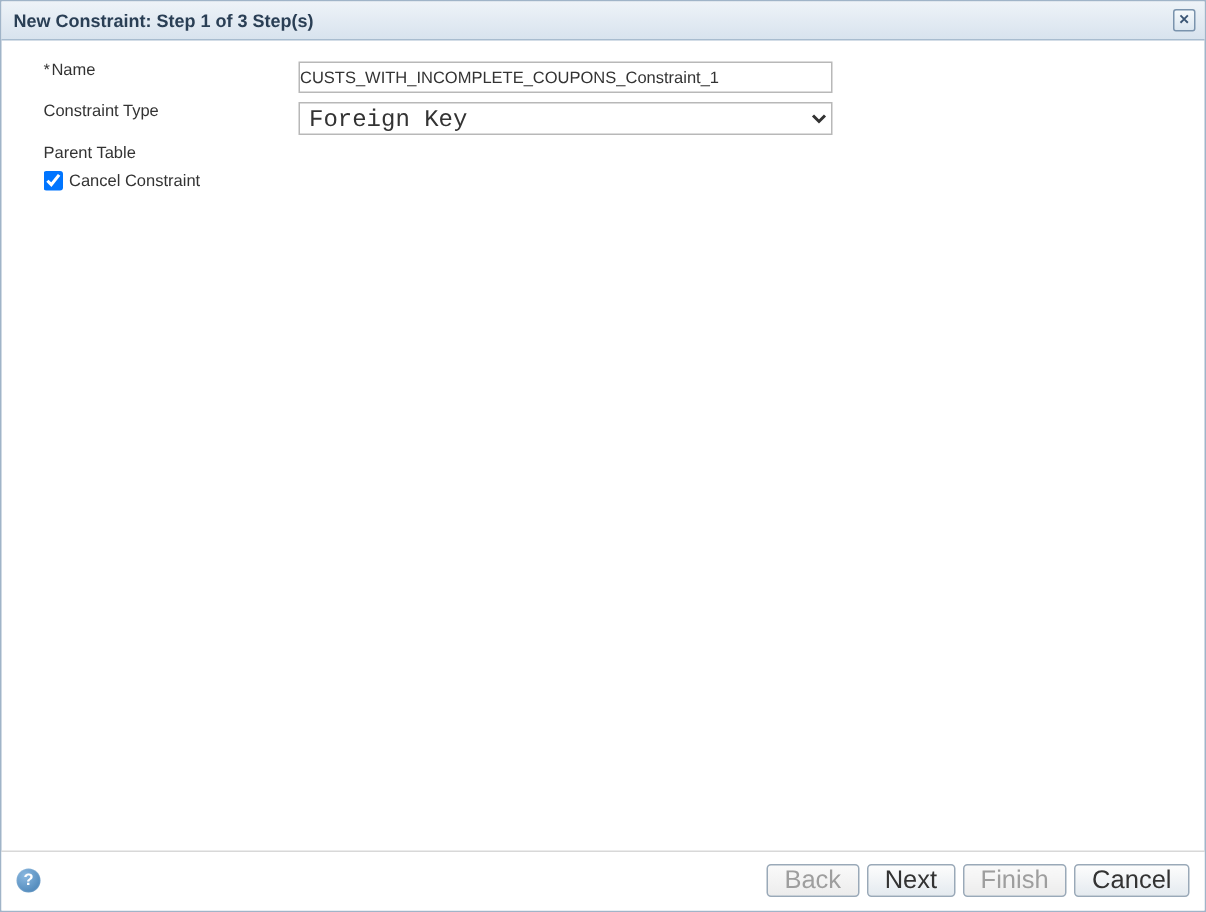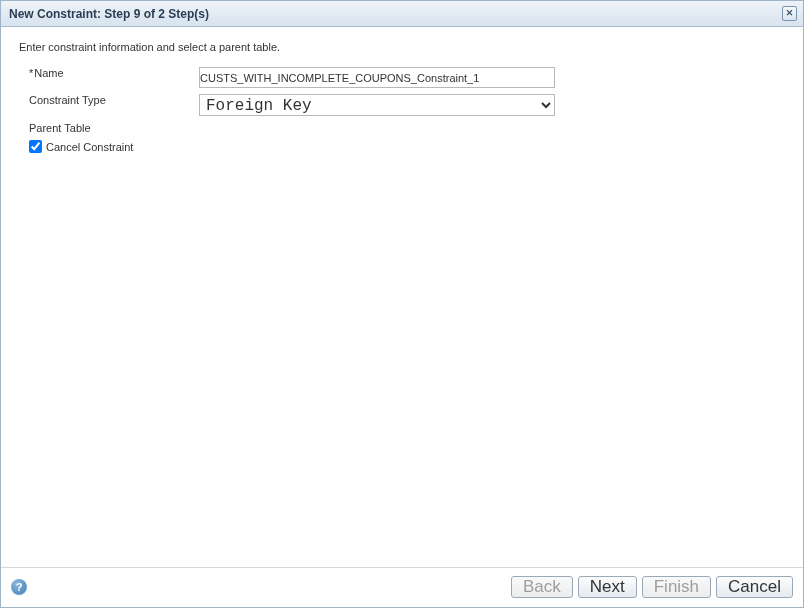--- a/index.html
+++ b/index.html
@@ -163,26 +163,25 @@
       cursor: default;
       background: linear-gradient(#fafafa, #ececec);
     }
   </style>
 </head>
 <body>
 
 <div class="dialog">
 
   <div class="titlebar">
-    <span class="titlebar-title">New Constraint: Step 9 of 2 Step(s)</span>
+    <span class="titlebar-title">New Constraint: Step 1 of 3 Step(s)</span>
     <span class="close-icon">✕</span>
   </div>
 
   <div class="content">
-    <div class="instruction">Enter constraint information and select a parent table.</div>
 
     <div class="form-row">
       <div class="form-label-cell required">Name</div>
       <div class="form-input-cell">
         <input type="text" value="CUSTS_WITH_INCOMPLETE_COUPONS_Constraint_1" style="">
       </div>
     </div>
 
     <div class="form-row">
       <div class="form-label-cell">Constraint Type</div>

